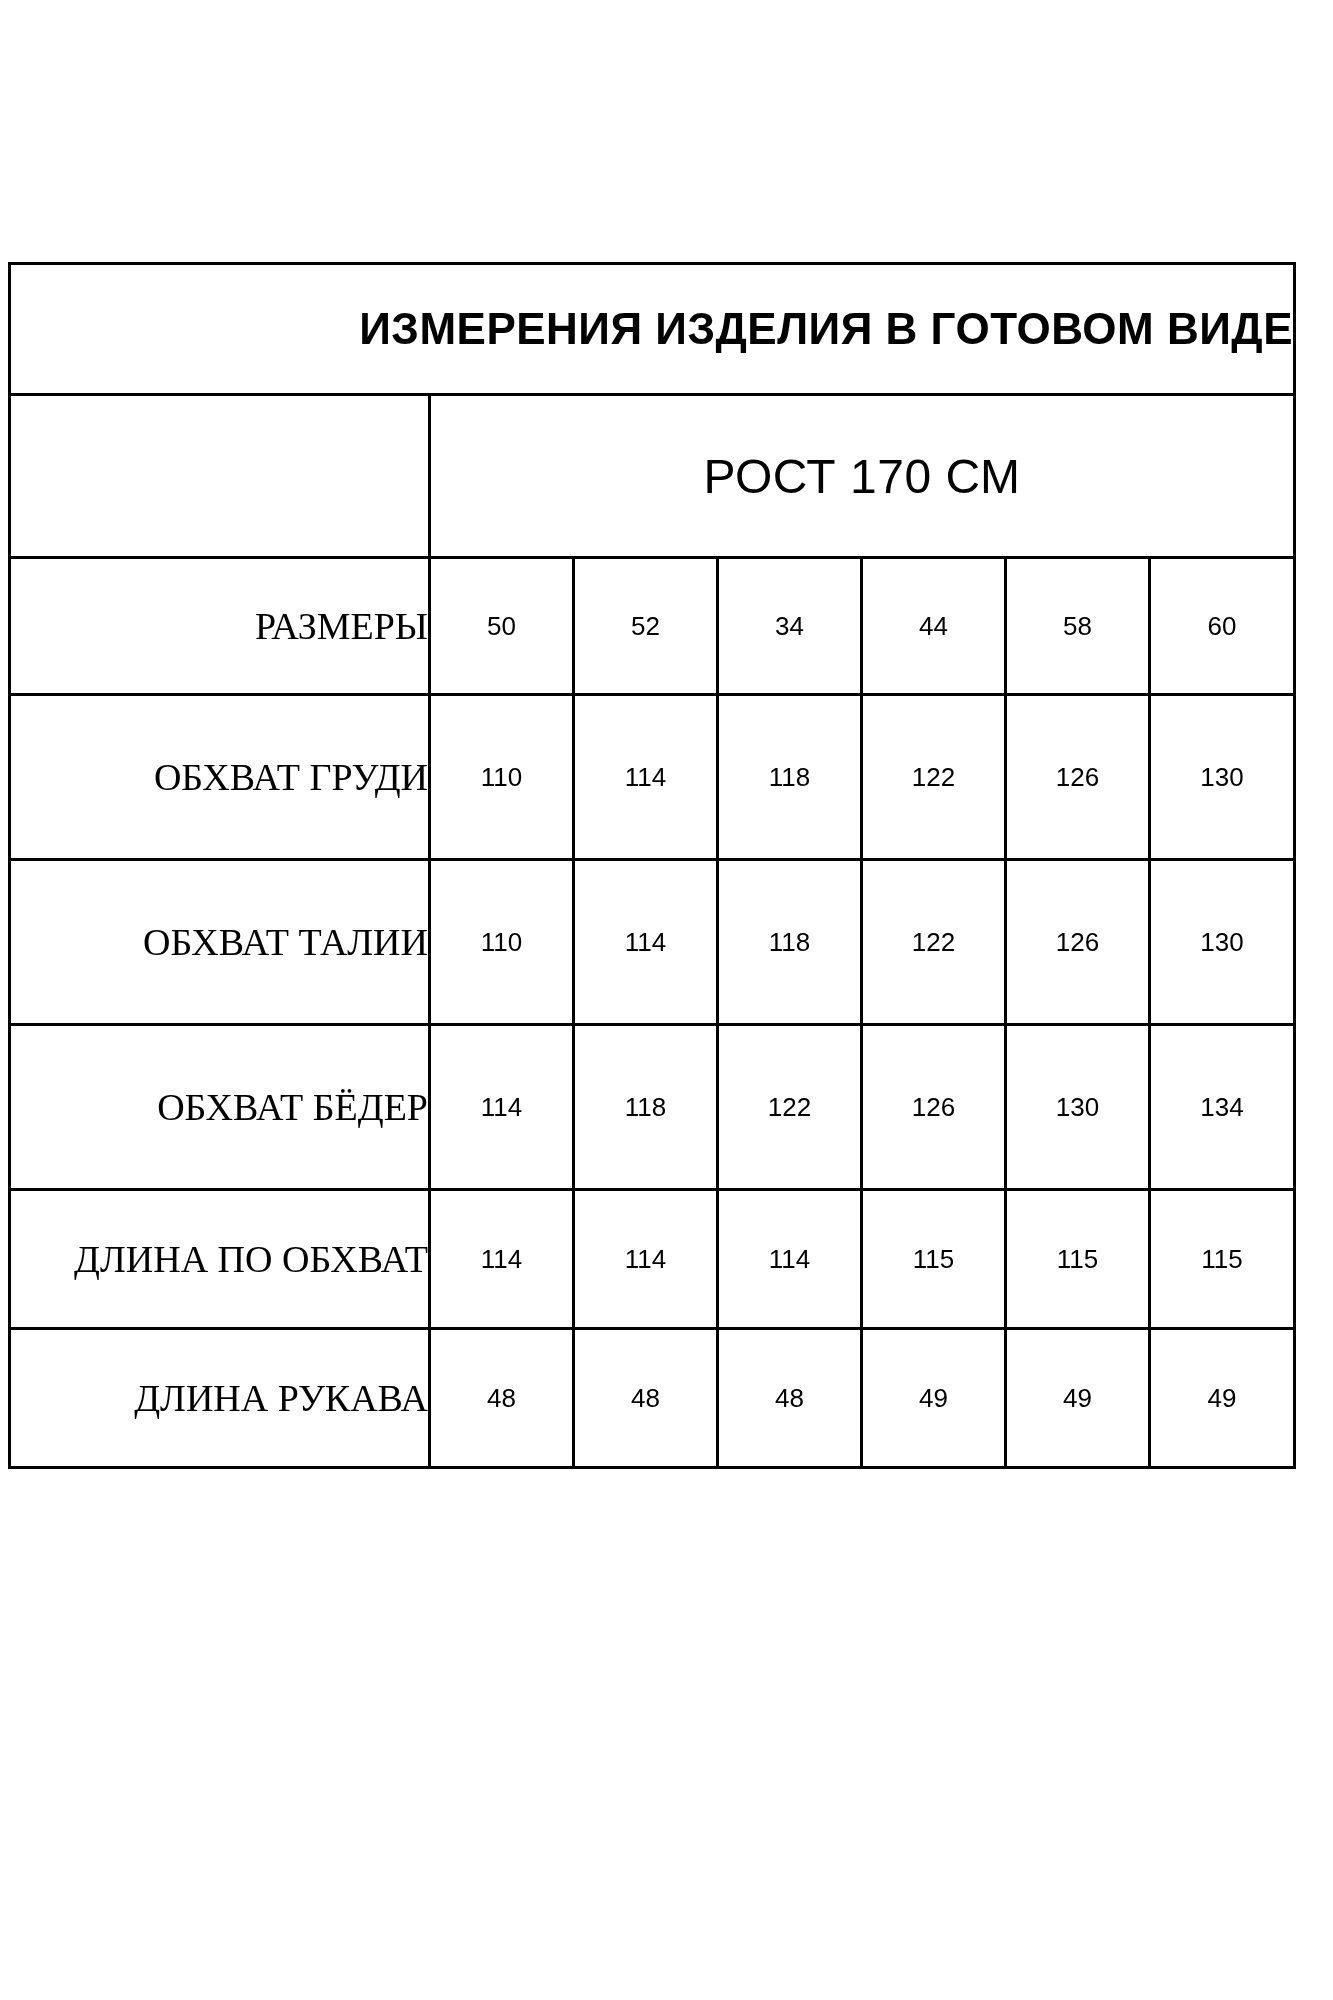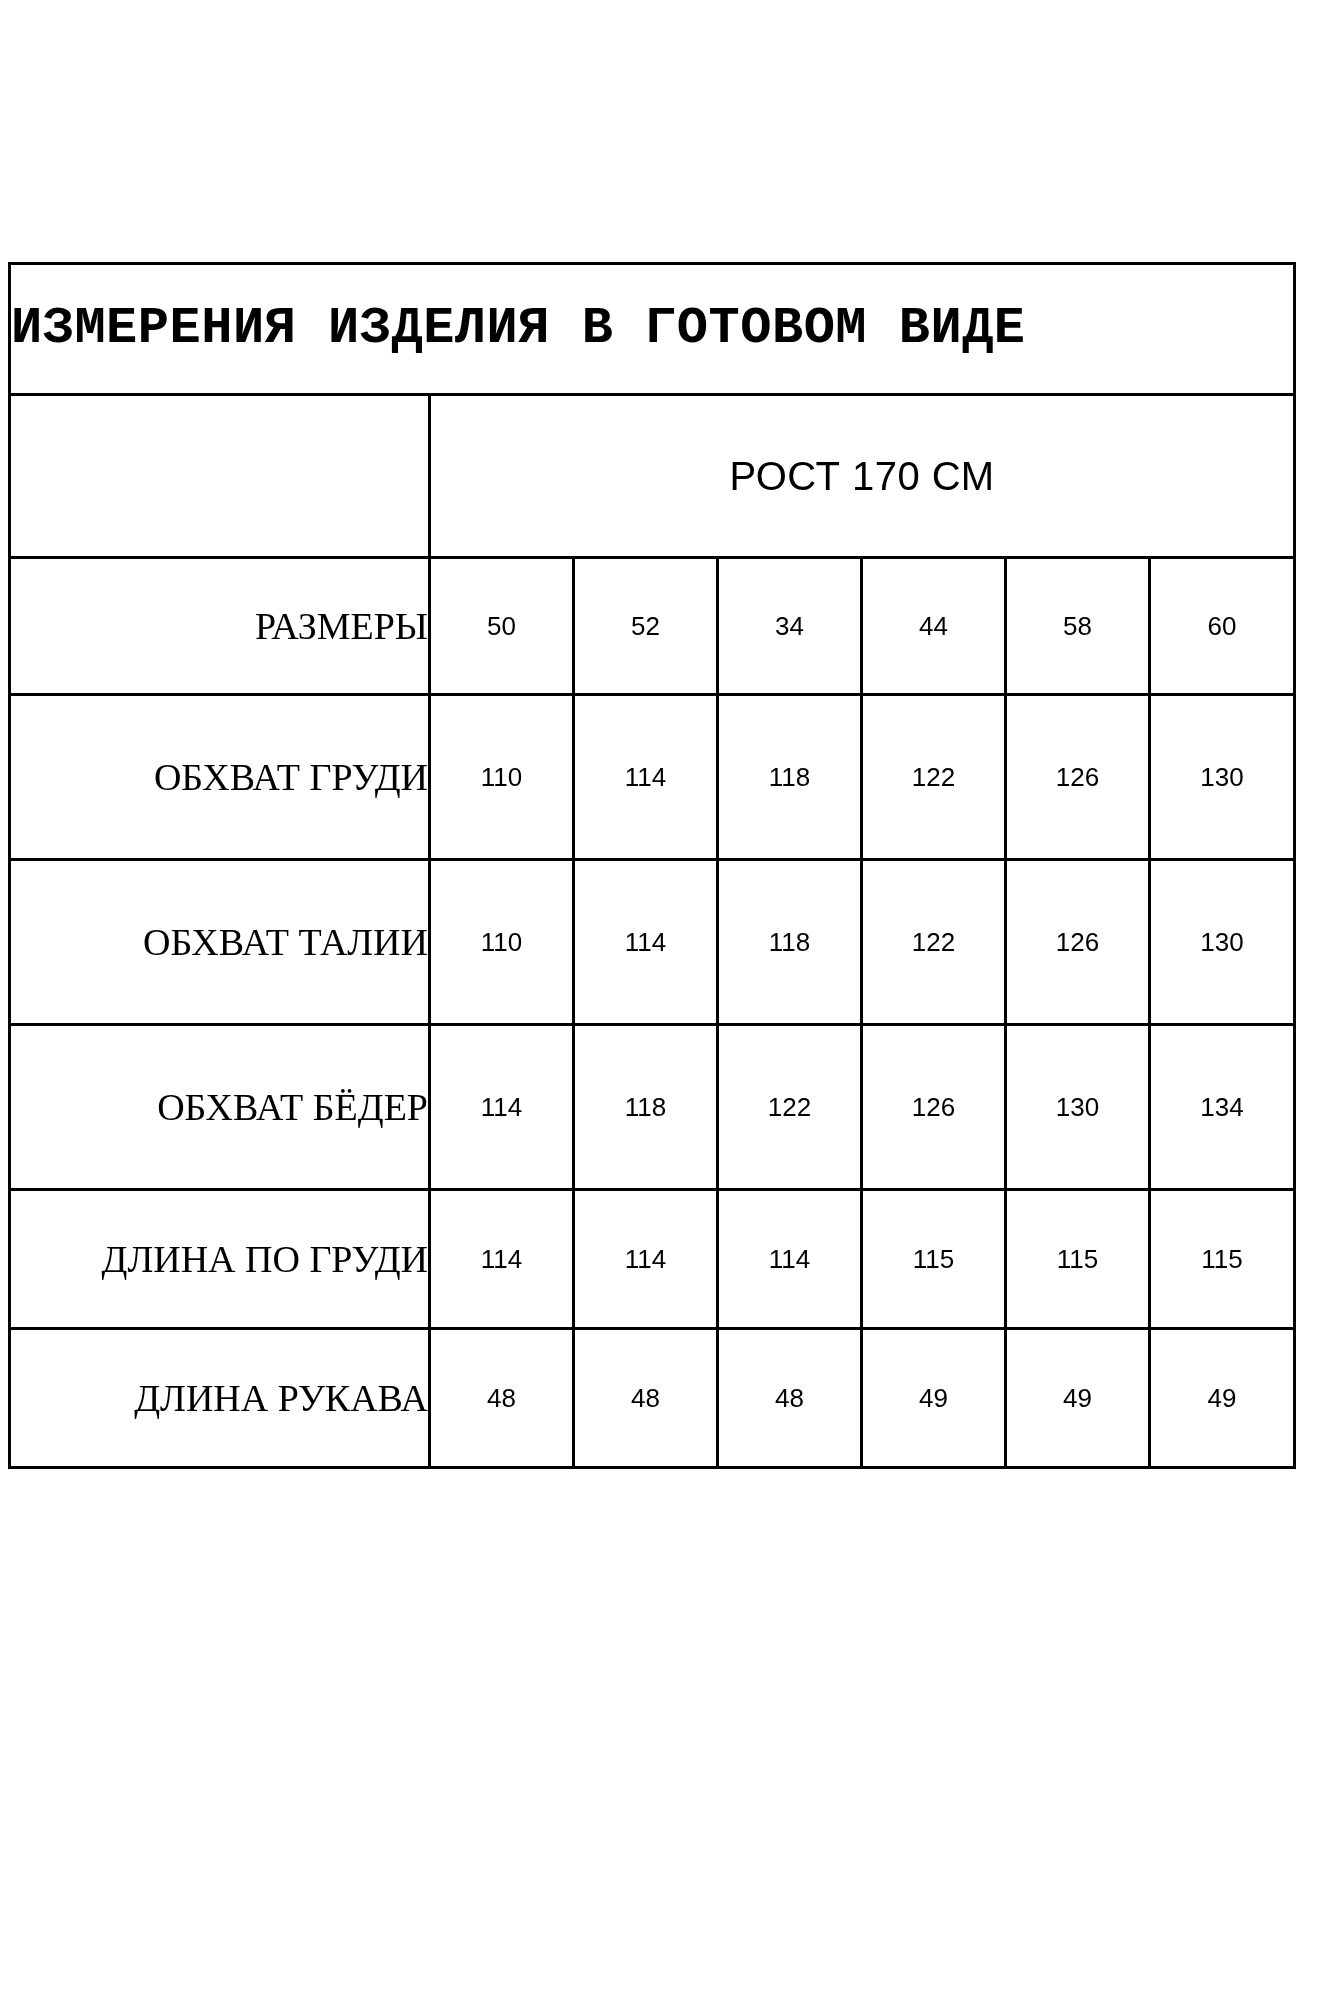--- a/index.html
+++ b/index.html
@@ -33,37 +33,37 @@
     width: 1285px;
     table-layout: fixed;
   }
   table.size-table td {
     border: 3px solid #000000;
     padding: 0;
     vertical-align: middle;
   }
   
   .title-cell {
-    text-align: left;
-    font-family: Liberation Mono, monospace;
+    text-align: right;
+    font-family: Liberation Sans, sans-serif;
     font-weight: bold;
-    font-size: 52px;
+    font-size: 44px;
     letter-spacing: 0.5px;
     height: 128px;
     line-height: 128px;
     white-space: nowrap;
   }
   
   .height-label-cell {
     height: 160px;
   }
   .height-cell {
     text-align: center;
     font-family: "Liberation Sans", sans-serif;
-    font-size: 40px;
+    font-size: 48px;
     letter-spacing: 0.5px;
     height: 160px;
   }
   .blank-cell {
     background: #ffffff;
   }
   
   .row-label {
     font-family: "Liberation Serif", serif;
     font-size: 38px;
@@ -138,21 +138,21 @@
           <td class="row-label r-data">ОБХВАТ БЁДЕР</td>
           <td class="row-value r-data">114</td>
           <td class="row-value r-data">118</td>
           <td class="row-value r-data">122</td>
           <td class="row-value r-data">126</td>
           <td class="row-value r-data">130</td>
           <td class="row-value r-data">134</td>
         </tr>
 
         <tr class="r-data-short">
-          <td class="row-label r-data-short">ДЛИНА ПО ГРУДИ</td>
+          <td class="row-label r-data-short">ДЛИНА ПО ОБХВАТ</td>
           <td class="row-value r-data-short">114</td>
           <td class="row-value r-data-short">114</td>
           <td class="row-value r-data-short">114</td>
           <td class="row-value r-data-short">115</td>
           <td class="row-value r-data-short">115</td>
           <td class="row-value r-data-short">115</td>
         </tr>
 
         <tr class="r-data-short">
           <td class="row-label r-data-short">ДЛИНА РУКАВА</td>

